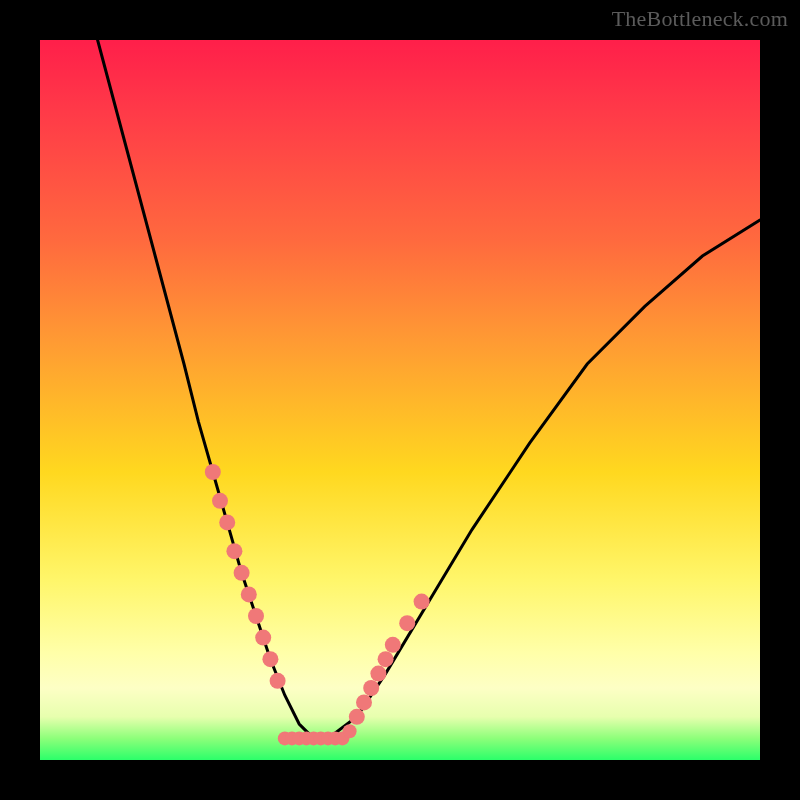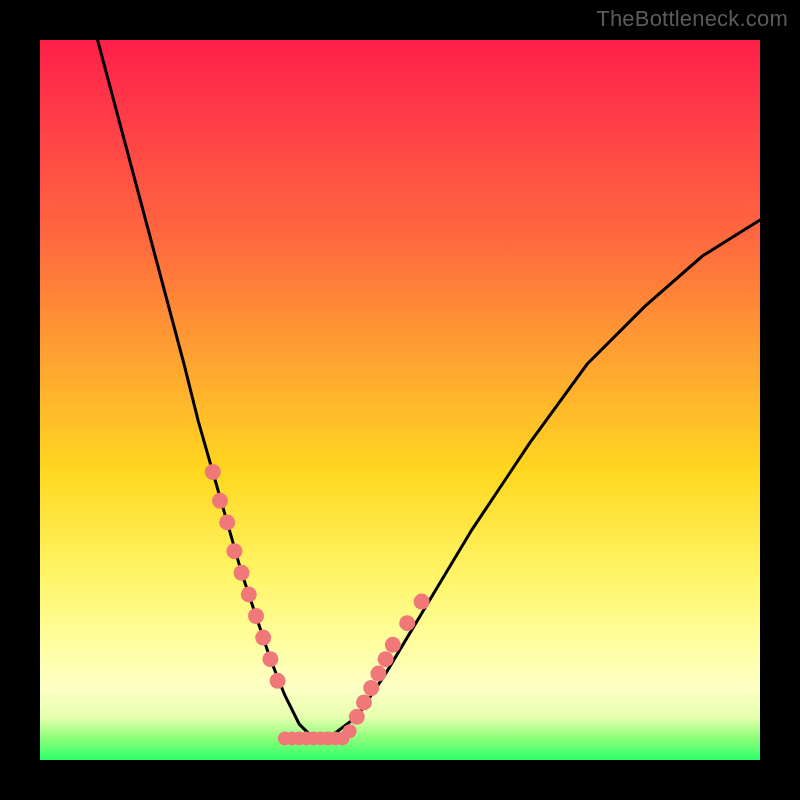--- a/index.html
+++ b/index.html
@@ -11,20 +11,21 @@
     overflow: hidden;
     font-family: Arial, Helvetica, sans-serif;
   }
   .frame {
     position: absolute;
     top: 0;
     left: 0;
     width: 800px;
     height: 800px;
     background: #000000;
+    font-family: Liberation Serif, serif;
   }
   .plot-area {
     position: absolute;
     left: 40px;
     top: 40px;
     width: 720px;
     height: 720px;
     overflow: hidden;
   }
   .gradient-bg {

